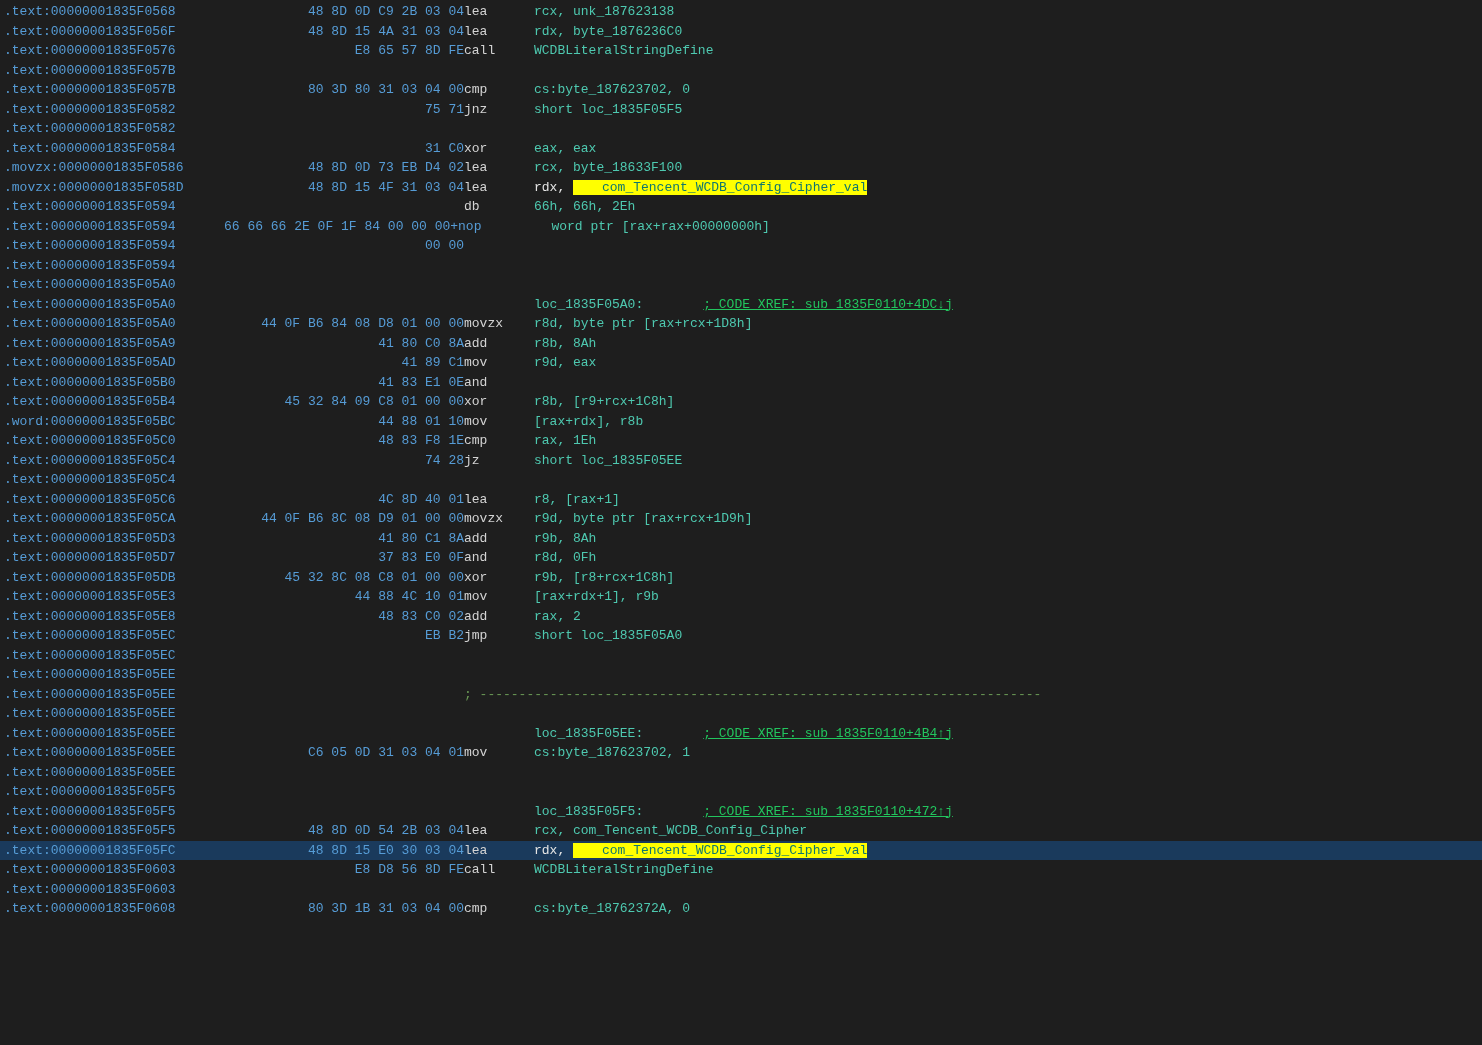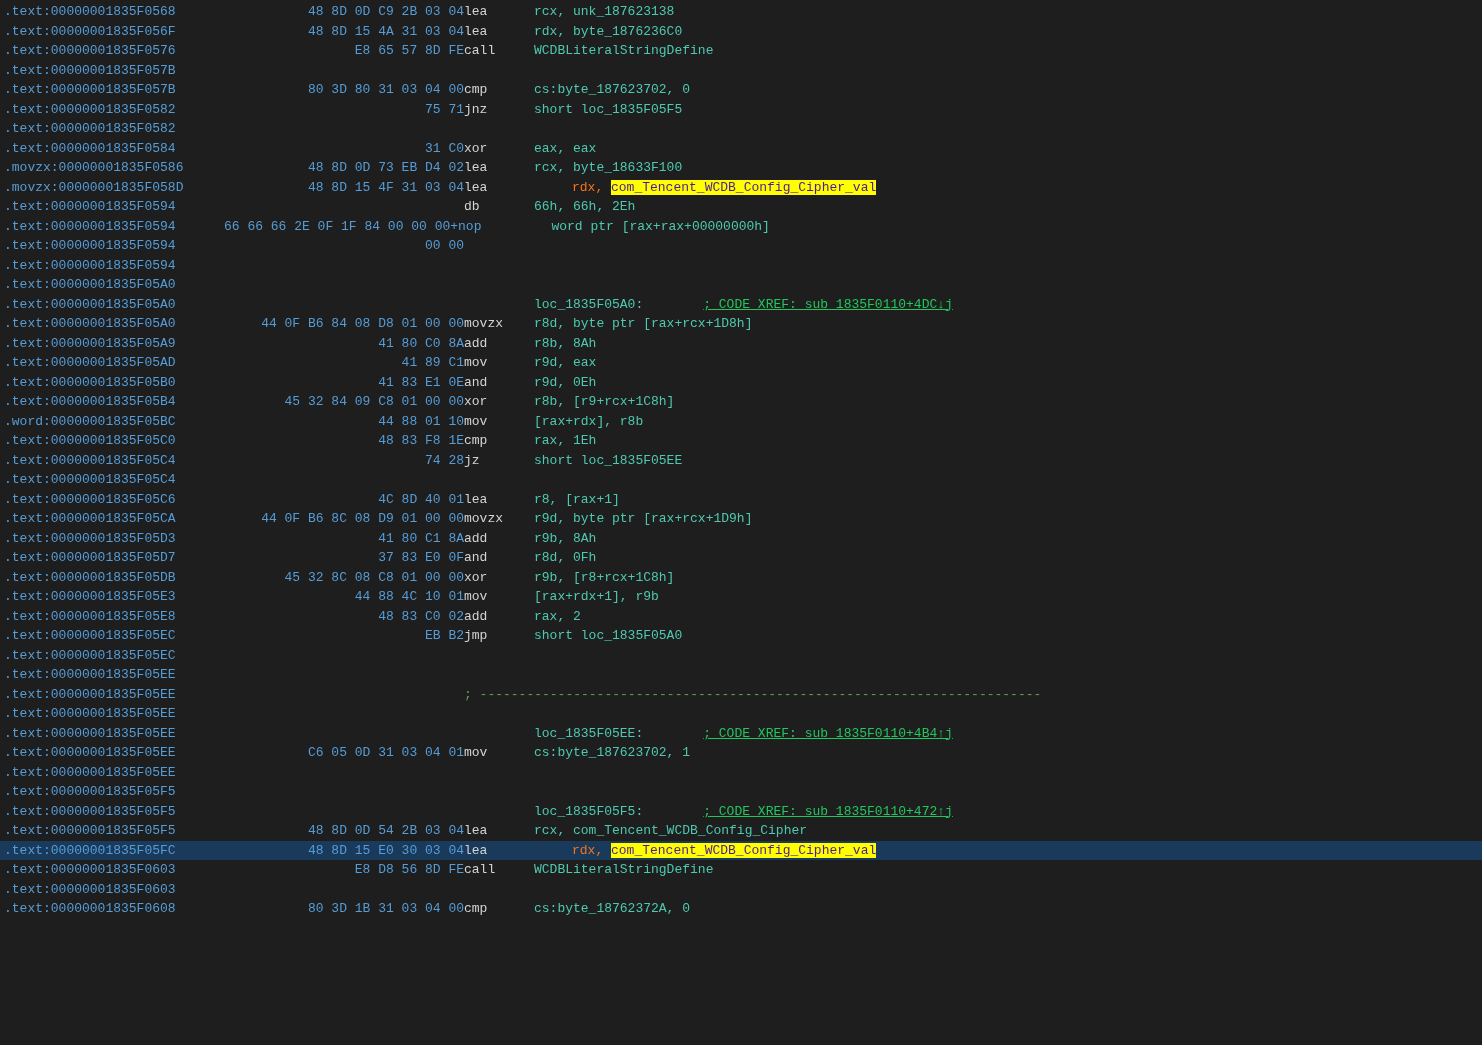--- a/index.html
+++ b/index.html
@@ -43,25 +43,25 @@
       color: #d4d4d4;
       min-width: 70px;
       flex-shrink: 0;
     }
     .col-operands {
       color: #4ec9b0;
       flex: 1;
     }
     .operand-yellow {
       background-color: #ffff00;
-      color: #4c1d95;
+      color: #0f766e;
+      padding-left: 29px;
     }
     .operand-green {
-      color: #f97316;
-      margin-left: 38px;
+      color: #e5e5e5;
     }
     .loc-label {
       color: #4ec9b0;
     }
     .xref-comment {
       color: #22c55e;
       text-decoration: underline;
     }
     .separator-line {
       color: #6a9955;
@@ -184,21 +184,20 @@
     <div class="code-line">
       <span class="col-address">.text:00000001835F05AD</span>
       <span class="col-bytes">41 89 C1</span>
       <span class="col-mnemonic">mov</span>
       <span class="col-operands">r9d, eax</span>
     </div>
     <div class="code-line">
       <span class="col-address">.text:00000001835F05B0</span>
       <span class="col-bytes">41 83 E1 0E</span>
       <span class="col-mnemonic">and</span>
-      <span class="col-operands">r9d, 0Eh</span>
     </div>
     <div class="code-line">
       <span class="col-address">.text:00000001835F05B4</span>
       <span class="col-bytes">45 32 84 09 C8 01 00 00</span>
       <span class="col-mnemonic">xor</span>
       <span class="col-operands">r8b, [r9+rcx+1C8h]</span>
     </div>
     <div class="code-line">
       <span class="col-address">.word:00000001835F05BC</span>
       <span class="col-bytes">44 88 01 10</span>

